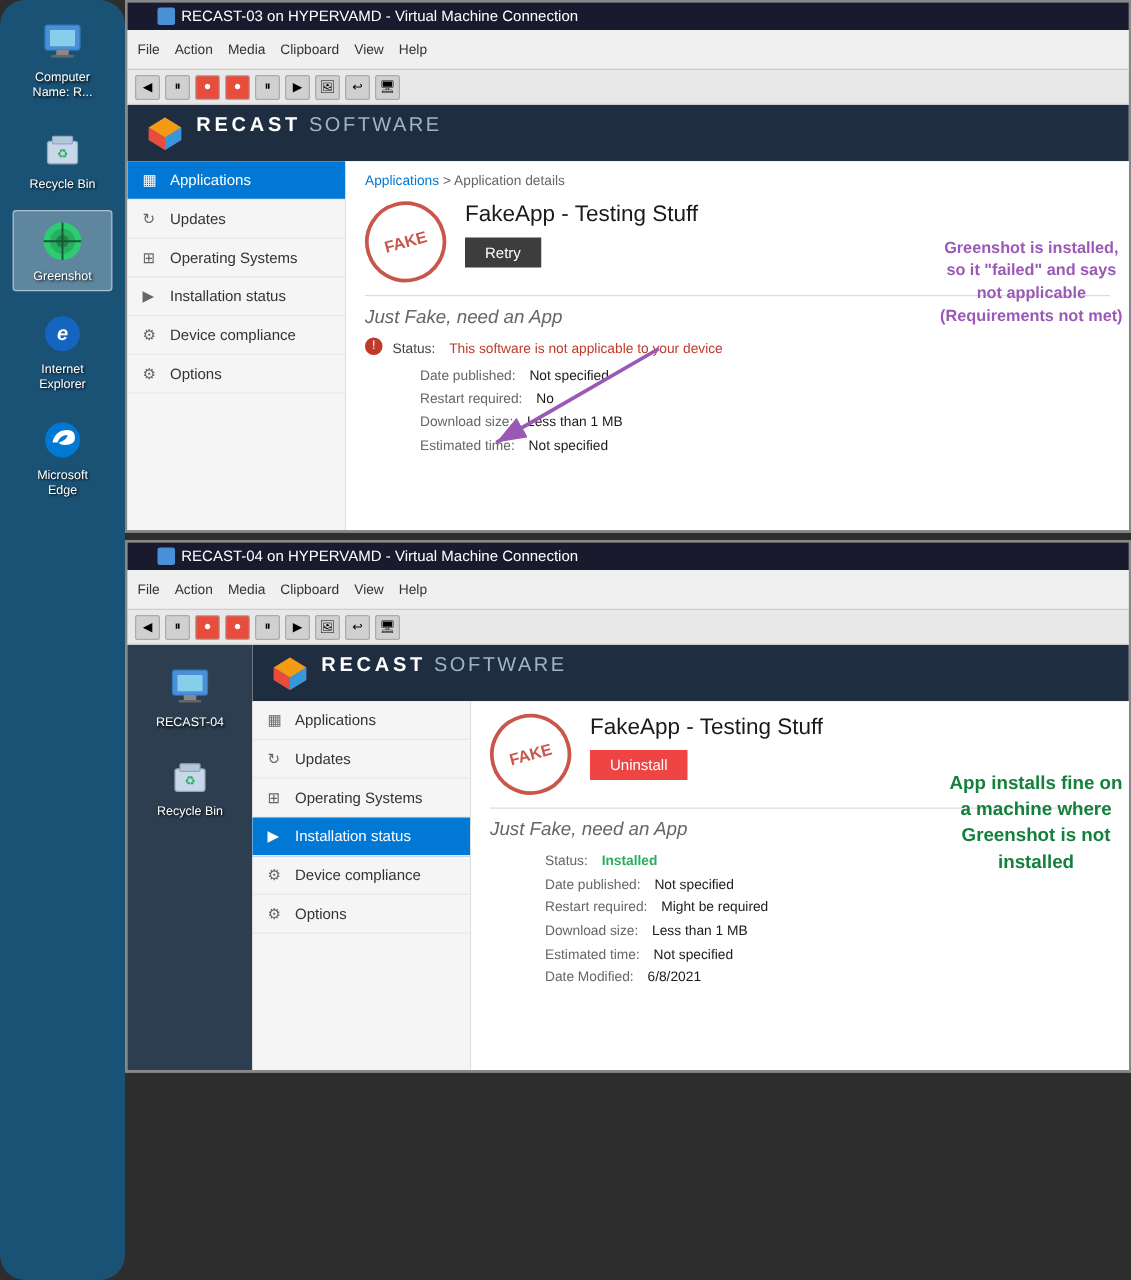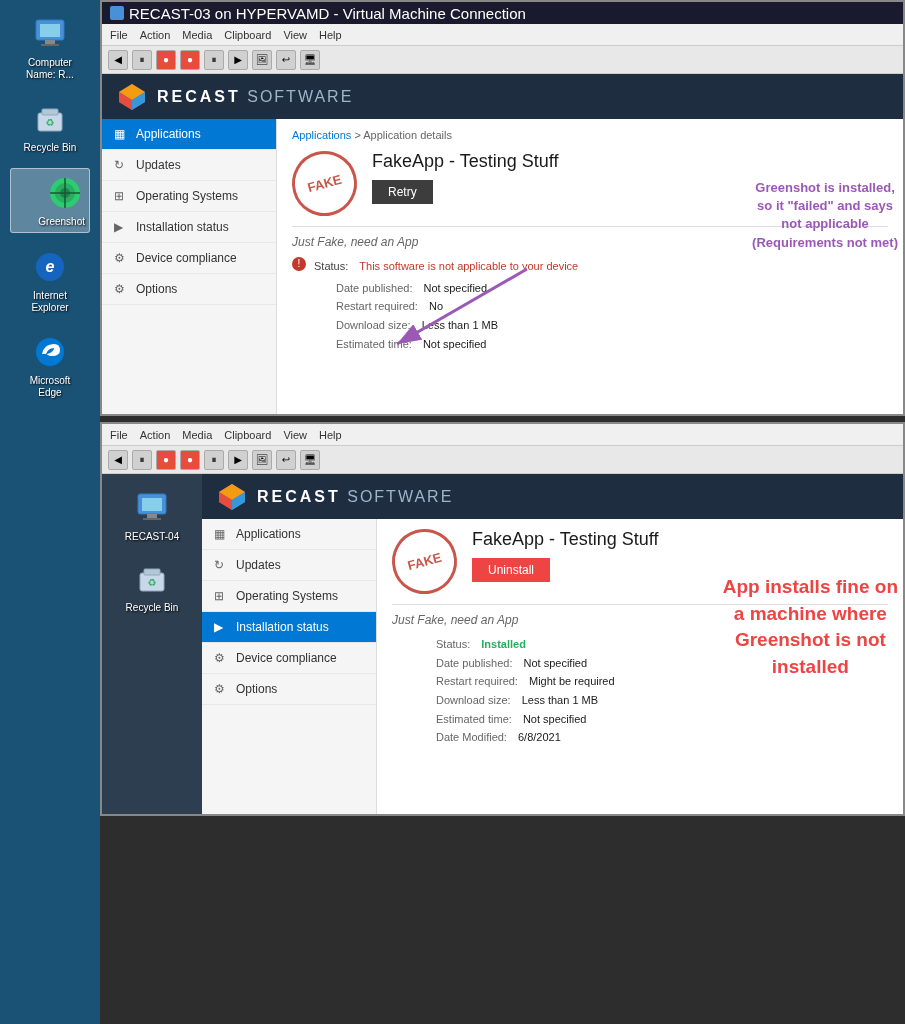--- a/index.html
+++ b/index.html
@@ -22,36 +22,36 @@
     .desktop-sidebar {
       width: 100px;
       background: #1a5276;
       min-height: 1024px;
       display: flex;
       flex-direction: column;
       align-items: center;
       padding-top: 10px;
       gap: 10px;
       flex-shrink: 0;
+      border-radius: 20px;
     }
 
     .desktop-icon {
       display: flex;
       flex-direction: column;
       align-items: center;
       cursor: pointer;
       padding: 4px;
       border-radius: 3px;
       width: 80px;
     }
 
     .desktop-icon.selected {
       background: rgba(255,255,255,0.3);
       border: 1px solid rgba(255,255,255,0.5);
-      align-items: flex-end;
     }
 
     .desktop-icon .icon-img {
       width: 40px;
       height: 40px;
       display: flex;
       align-items: center;
       justify-content: center;
       margin-bottom: 3px;
     }
@@ -83,22 +83,22 @@
     
     .vm-window {
       background: #c0c0c0;
       border: 2px solid #888;
       margin: 0;
     }
 
     .vm-titlebar {
       background: #1a1a2e;
       color: white;
-      font-size: 15px;
-      padding: 4px 8px;
+      font-size: 12px;
+      padding: 4px 24px;
       display: flex;
       align-items: center;
       gap: 5px;
       height: 22px;
       text-align: right;
     }
 
     .vm-titlebar .vm-icon {
       width: 14px;
       height: 14px;
@@ -107,21 +107,21 @@
       flex-shrink: 0;
     }
 
     .vm-menubar {
       background: #f0f0f0;
       font-size: 11px;
       padding: 2px 8px;
       display: flex;
       gap: 12px;
       border-bottom: 1px solid #ccc;
-      height: 22px;
+      height: 32px;
       align-items: center;
     }
 
     .vm-menubar span {
       cursor: pointer;
       color: #333;
     }
 
     .vm-toolbar {
       background: #e8e8e8;
@@ -149,21 +149,21 @@
     
     .software-center {
       background: white;
       min-height: 340px;
     }
 
     .sc-header {
       background: #1e2d40;
       padding: 8px 15px;
       display: flex;
-      align-items: center;
+      align-items: flex-start;
       gap: 10px;
       height: 45px;
     }
 
     .sc-logo-cube {
       width: 30px;
       height: 30px;
     }
 
     .sc-body {
@@ -263,21 +263,21 @@
 
     .action-btn.uninstall { background: #ef4444; }
 
     .divider {
       border: none;
       border-top: 1px solid #ddd;
       margin: 8px 0;
     }
 
     .app-desc {
-      font-size: 12px;
+      font-size: 15px;
       color: #666;
       margin-bottom: 8px;
       font-style: italic;
     }
 
     .app-details { font-size: 11px; color: #444; line-height: 1.7; }
 
     .app-details .detail-row { display: flex; gap: 4px; margin-left: 44px; }
     .app-details .detail-label { color: #666; }
     .app-details .detail-value { color: #1a1a1a; }
@@ -505,20 +505,24 @@
                 </marker>
               </defs>
               <path d="M 150 10 L 20 85" stroke="#9b59b6" stroke-width="3" fill="none" marker-end="url(#arrowhead1)"></path>
             </svg>
           </div>
         </div>
       </div>
     </div>
 
     <div class="vm-window vm-window-2" style="margin-top: 6px;">
+      <div class="vm-titlebar">
+        <div class="vm-icon"></div>
+        <span>RECAST-04 on HYPERVAMD - Virtual Machine Connection</span>
+      </div>
       <div class="vm-menubar">
         <span>File</span>
         <span>Action</span>
         <span>Media</span>
         <span>Clipboard</span>
         <span>View</span>
         <span>Help</span>
       </div>
       <div class="vm-toolbar">
         <div class="toolbar-btn">◀</div>
@@ -631,21 +635,21 @@
                 <div class="detail-row">
                   <span class="detail-label">Estimated time:</span>&nbsp;
                   <span class="detail-value">Not specified</span>
                 </div>
                 <div class="detail-row">
                   <span class="detail-label">Date Modified:</span>&nbsp;
                   <span class="detail-value">6/8/2021</span>
                 </div>
               </div>
 
-              <div class="annotation-box" style="top: 55px; right: 5px; font-size: 19px; color: #ef4444; font-weight:bold; text-align:center;">
+              <div class="annotation-box" style="top: 55px; right: 5px; font-size: 15px; color: #15803d; font-weight:bold; text-align:center;">
                 App installs fine on<br>a machine where<br>Greenshot is not<br>installed
               </div>
             </div>
           </div>
         </div>
       </div>
     </div>
 
   </div>
 </div>

